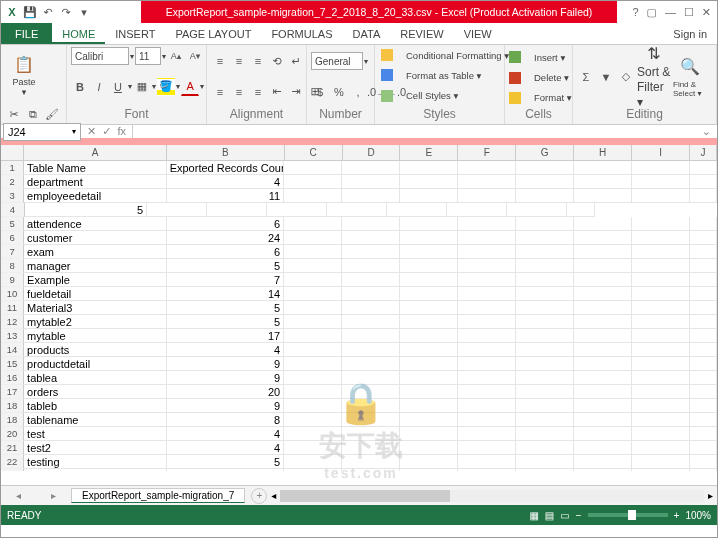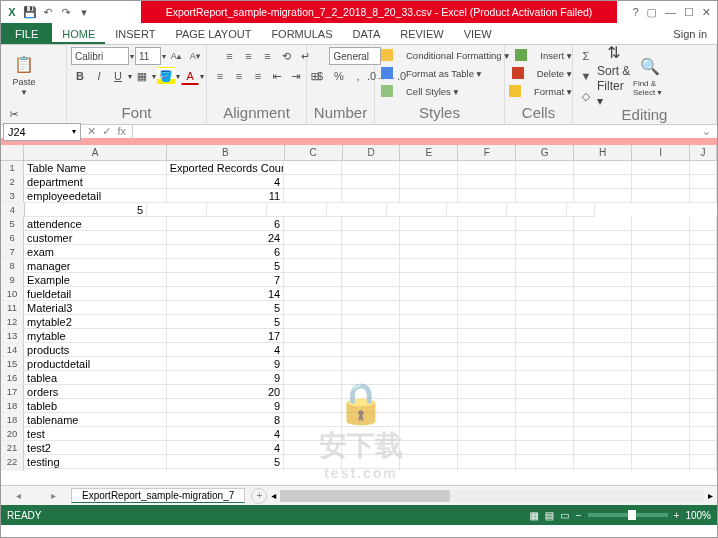--- a/index.html
+++ b/index.html
@@ -12,27 +12,27 @@
 .titlebar .win-controls span { cursor: pointer; }
 .tabs-row { height: 22px; display: flex; align-items: center; font-size: 11px; border-bottom: 1px solid #ccc; }
 .tabs-row .file-tab { background: #217346; color: #fff; padding: 0 14px; height: 100%; line-height: 22px; }
 .tabs-row .tab { padding: 0 10px; height: 100%; line-height: 22px; color: #444; cursor: pointer; }
 .tabs-row .tab.active { color: #217346; border-bottom: 2px solid #217346; }
 .tabs-row .spacer { flex: 1; }
 .tabs-row .signin { padding-right: 10px; color: #444; }
 .ribbon { height: 80px; background: #f3f3f3; border-bottom: 1px solid #ccc; display: flex; font-size: 10px; color: #444; }
 .rgroup { border-right: 1px solid #ddd; display: flex; flex-direction: column; padding: 2px 4px; }
 .rgroup .rcontent { flex: 1; display: flex; align-items: center; gap: 2px; flex-wrap: wrap; }
-.rgroup .rlabel { text-align: center; font-size: 15px; color: #777; padding: 1px 0; }
+.rgroup .rlabel { text-align: center; font-size: 12px; color: #777; padding: 1px 0; }
 .bigbtn { display: flex; flex-direction: column; align-items: center; justify-content: center; width: 38px; height: 56px; cursor: pointer; font-size: 9px; }
 .bigbtn .ico { width: 22px; height: 22px; display: flex; align-items: center; justify-content: center; font-size: 16px; margin-bottom: 2px; }
 .smallbtn { width: 18px; height: 18px; display: inline-flex; align-items: center; justify-content: center; cursor: pointer; font-size: 11px; color: #555; border: 1px solid transparent; }
 .fontbox, .sizebox { height: 18px; border: 1px solid #aaa; background: #fff; font-size: 10px; padding: 0 3px; display: inline-flex; align-items: center; }
 .fontbox { width: 58px; } .sizebox { width: 26px; }
-.col { display: flex; flex-direction: column; gap: 1px; }
+.col { display: flex; flex-direction: row; gap: 1px; }
 .row { display: flex; gap: 1px; align-items: center; }
 .styles-line { font-size: 9.5px; display: flex; align-items: center; gap: 13px; height: 16px; white-space: nowrap; }
 .styles-line .sico { width: 12px; height: 12px; display: inline-block; }
 .namebox-row { height: 20px; display: flex; align-items: center; border-bottom: 7px solid #fca5a5; font-size: 11px; }
 .namebox { width: 78px; border: 1px solid #aaa; height: 18px; margin-left: 2px; padding: 0 4px; display: flex; align-items: center; justify-content: space-between; background: #fff; }
 .fx-btns { display: flex; gap: 6px; padding: 0 6px; color: #888; }
 .formula-bar { flex: 1; border-left: 1px solid #ccc; height: 100%; padding-left: 6px; display: flex; align-items: center; }
 .grid-area { position: relative; height: 340px; overflow: hidden; background: #fff; }
 .colheaders { display: flex; height: 16px; background: #f3f3f3; border-bottom: 1px solid #ccc; font-size: 10px; }
 .rowhdr-corner { width: 24px; border-right: 1px solid #ccc; background: #f3f3f3; }

